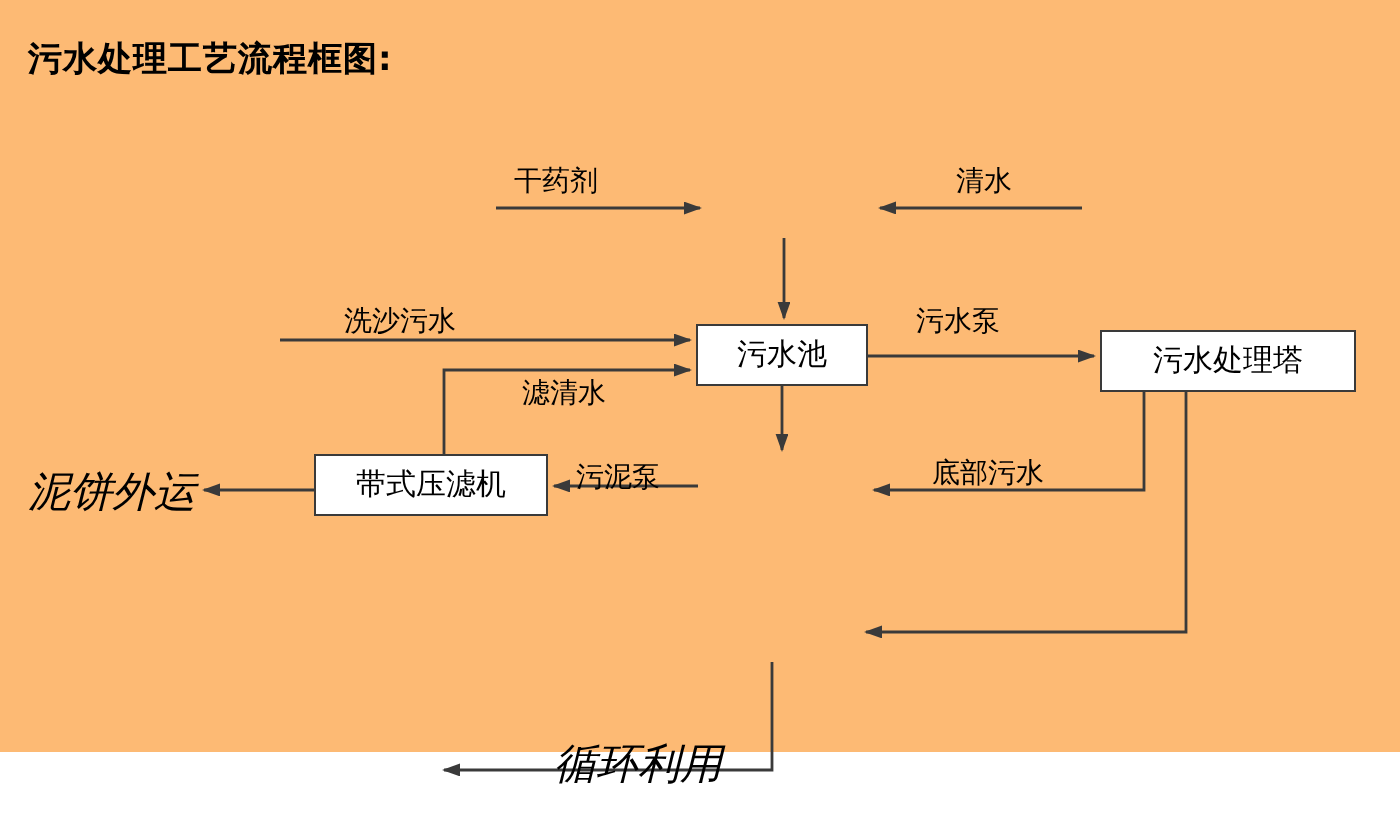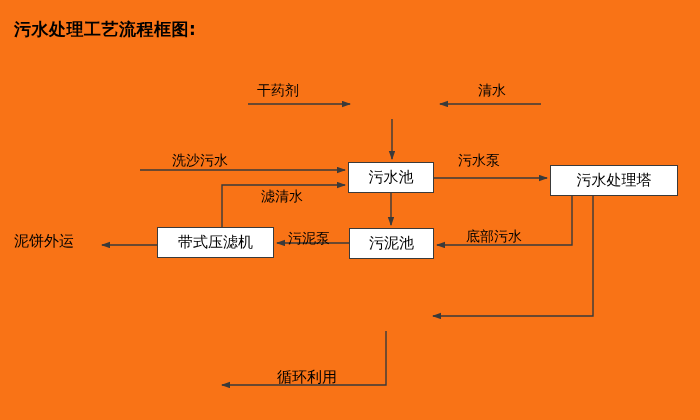--- a/index.html
+++ b/index.html
@@ -10,22 +10,22 @@
   body {
     width: 700px;
     height: 420px;
     font-family: "DejaVu Sans", "Liberation Sans", sans-serif;
     color: #000000;
     overflow: hidden;
   }
   #canvas {
     position: relative;
     width: 700px;
-    height: 420px;
-    background: #f97316;
+    height: 376px;
+    background: #fdba74;
   }
   #title {
     position: absolute;
     left: 14px;
     top: 18px;
     font-size: 17px;
     font-weight: bold;
     letter-spacing: 0.5px;
     color: #000000;
     white-space: nowrap;
@@ -53,24 +53,25 @@
   .edge-label {
     position: absolute;
     font-size: 14px;
     color: #000000;
     white-space: nowrap;
     background: transparent;
     z-index: 4;
   }
   .free-label {
     position: absolute;
-    font-size: 15px;
+    font-size: 21px;
     color: #000000;
     white-space: nowrap;
     z-index: 4;
+    font-style: italic;
   }
 </style>
 </head>
 <body>
 
 <div id="canvas">
 
   <div id="title">污水处理工艺流程框图:</div>
 
   <svg class="wires" viewBox="0 0 700 420" xmlns="http://www.w3.org/2000/svg">
@@ -114,23 +115,20 @@
   </div>
 
   <div class="node" style="left:550px; top:165px; width:128px; height:31px;">
     <span>污水处理塔</span>
   </div>
 
   <div class="node" style="left:157px; top:227px; width:117px; height:31px;text-align:right;">
     <span>带式压滤机</span>
   </div>
 
-  <div class="node" style="left:349px; top:228px; width:85px; height:31px;">
-    <span>污泥池</span>
-  </div>
 
 
   <div class="edge-label" style="left:257px; top:82px;">干药剂</div>
 
   <div class="edge-label" style="left:478px; top:82px;">清水</div>
 
   <div class="edge-label" style="left:172px; top:152px;">洗沙污水</div>
 
   <div class="edge-label" style="left:458px; top:152px;text-align:right;">污水泵</div>
 

